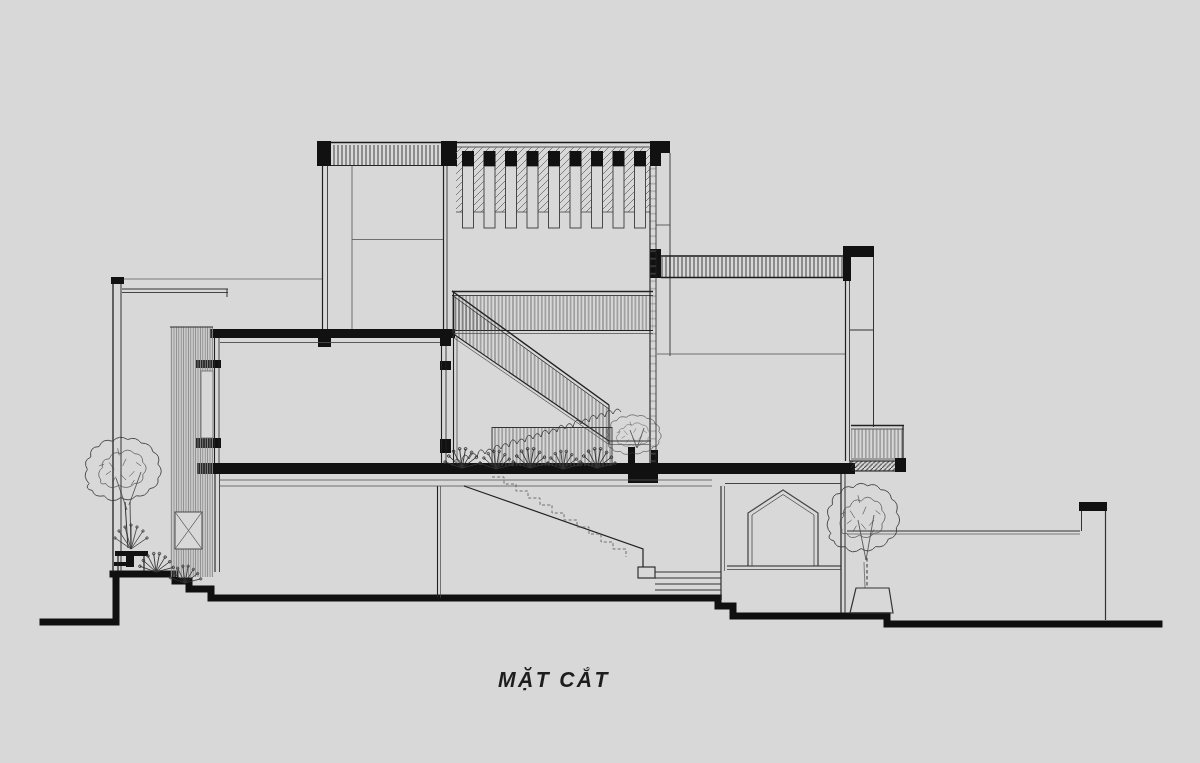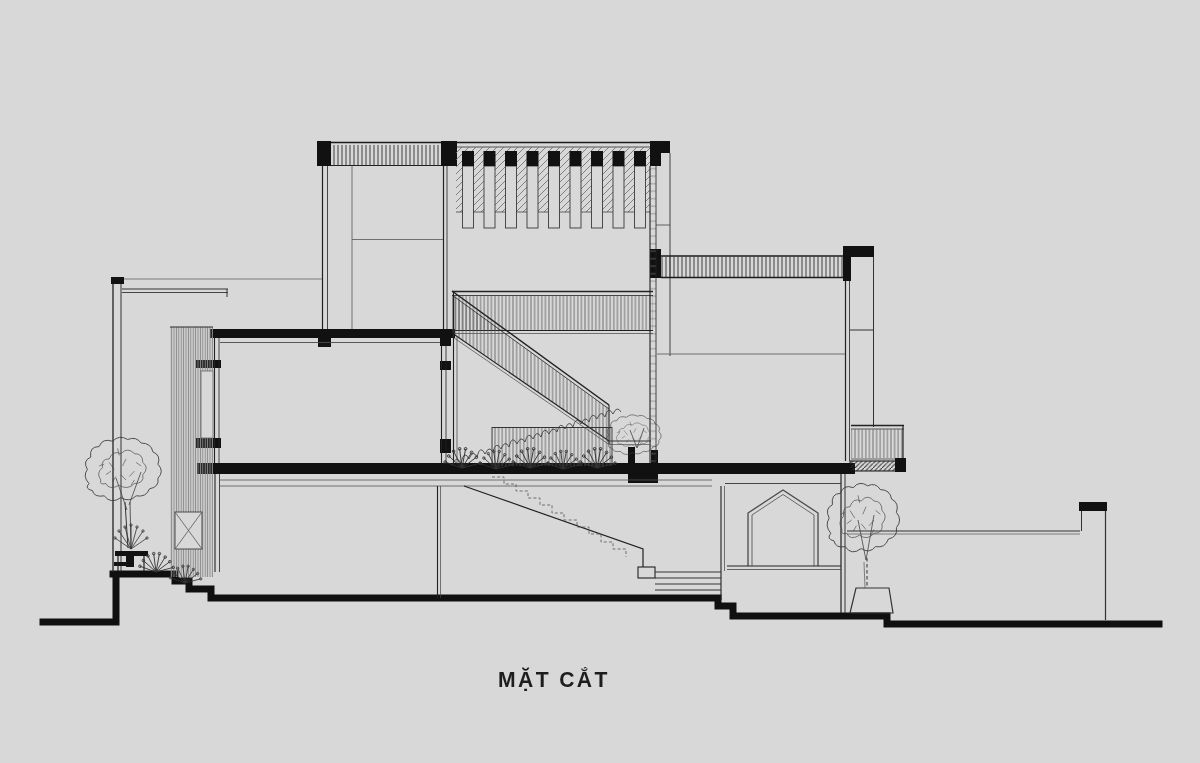--- a/index.html
+++ b/index.html
@@ -1,17 +1,17 @@
 <!DOCTYPE html>
 <html><head>
 <meta charset="utf-8">
 <style>
   html,body{margin:0;padding:0;}
   body{width:1200px;height:763px;overflow:hidden;font-family:"Liberation Sans",sans-serif;}
-  .canvas{position:relative;width:1200px;height:763px;background:#d8d8d8;}
+  .canvas{position:relative;width:1200px;height:763px;background:#d8d8d8;font-style:italic;}
   .canvas svg{display:block;position:absolute;left:0;top:0;}
   .drawing-title{
     position:absolute;left:498px;top:667px;
     font-size:22px;font-weight:bold;letter-spacing:2.5px;
     color:#1d1d1d;white-space:nowrap;
     transform:scaleX(.96);transform-origin:left center;
   }
 </style>
 </head>
 <body>

